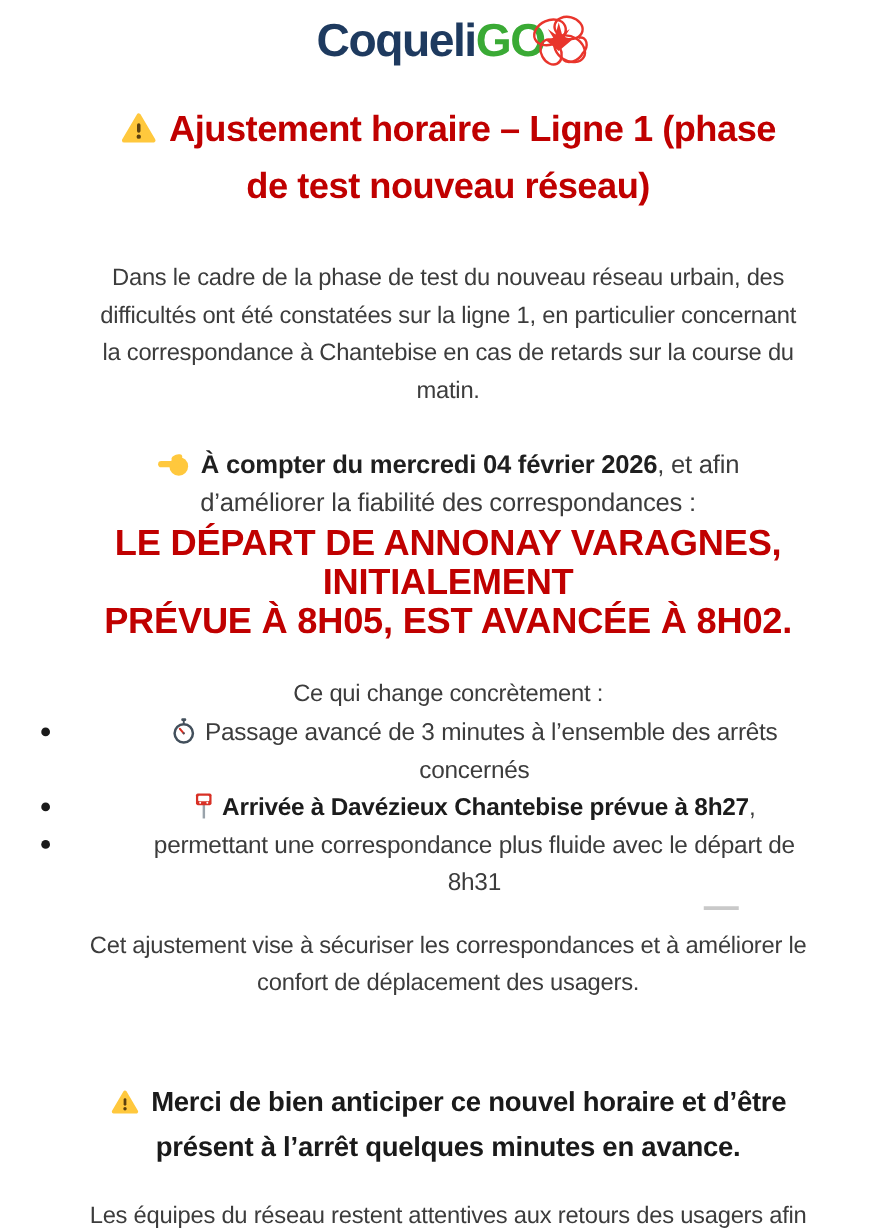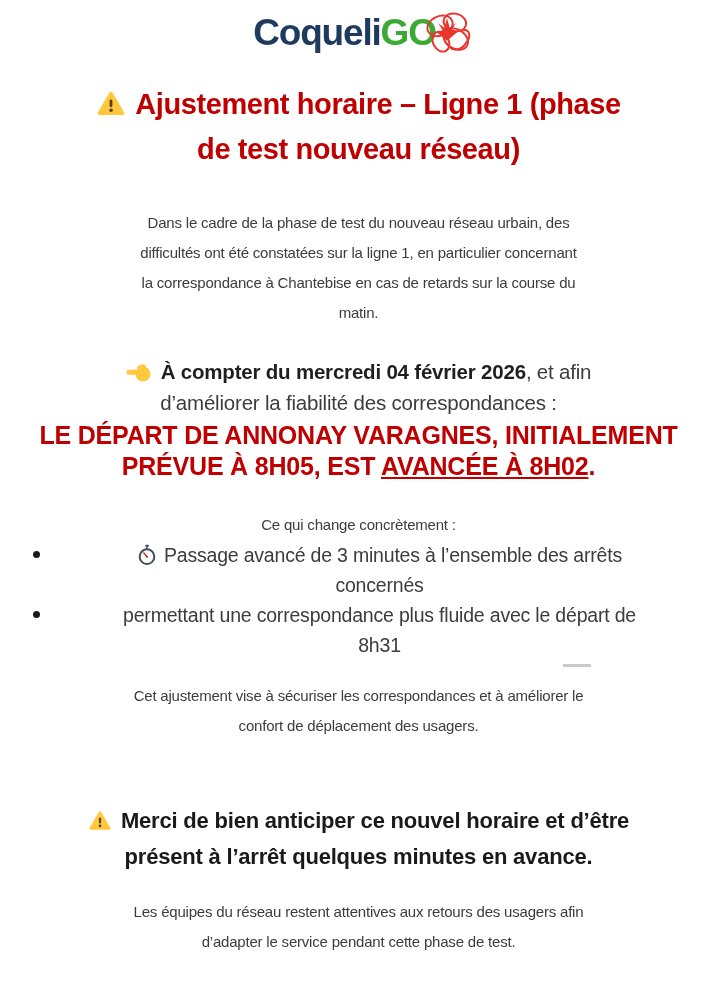--- a/index.html
+++ b/index.html
@@ -16,36 +16,36 @@
   .logo-accent{color:#3aaa35;}
   .poppy{vertical-align:middle;margin:-14px 0 -8px -18px;position:relative;top:2px;}
   
   h1.notice-title{
     margin:14px 28px 4px;text-align:center;color:#c00000;
     font-size:29px;line-height:45px;font-weight:bold;letter-spacing:-0.4px;
   }
   .icon-inline{display:inline-block;vertical-align:-4px;margin-right:9px;}
   
   .body-p{
-    margin:0 18px;text-align:center;font-size:15px;line-height:30px;
+    margin:0 18px;text-align:center;font-size:19px;line-height:30px;
     letter-spacing:-0.2px;color:#3c3c3c;white-space:pre-line;
   }
   .pre{white-space:pre-line;}
   .mt-intro{margin-top:36px;}
   .s2{
     margin:28px 18px 0;text-align:center;font-size:20.5px;line-height:31px;
     letter-spacing:-0.2px;color:#3c3c3c;
   }
   .s2 .bold{font-weight:bold;color:#1f1f1f;}
   .s2 .bold-u{font-weight:bold;color:#1f1f1f;}
   .red-caps{
     margin:2px 18px 0;text-align:center;color:#c00000;font-weight:bold;
-    font-size:25px;line-height:31px;letter-spacing:-0.2px;
+    font-size:29px;line-height:31px;letter-spacing:-0.2px;
   }
-  .red-caps .u{text-decoration:underline;}
+  .red-caps .u{}
   .mt-changes{margin-top:28px;}
   
   ul.changes-list{list-style:none;margin:0;padding:0;}
   ul.changes-list li{
     position:relative;padding:0 12px 0 54px;text-align:center;
     font-size:19.5px;line-height:30px;letter-spacing:-0.2px;color:#3c3c3c;
   }
   ul.changes-list li .dot{
     position:absolute;left:33px;top:11px;width:7px;height:7px;
     border-radius:50%;background:#1a1a1a;
@@ -121,20 +121,30 @@
         <rect x="9.6" y="0.6" width="4.8" height="2.6" rx="1.2" fill="#43505c"></rect>
         <rect x="11.1" y="2.8" width="1.8" height="3" fill="#43505c"></rect>
         <circle cx="12" cy="15" r="8.8" fill="#ffffff" stroke="#43505c" stroke-width="2.4"></circle>
         <path d="M12 15 L8.2 10.6" stroke="#d83025" stroke-width="1.9" stroke-linecap="round"></path>
         <circle cx="12" cy="15" r="1.1" fill="#43505c"></circle>
       </svg><span class="pre">Passage avancé de 3 minutes à l’ensemble des arrêts
 concernés</span>
     </li>
     <li>
       <span class="dot"></span>
+      <svg class="li-icon" width="16" height="22" viewBox="0 0 18 24">
+        <rect x="8" y="4" width="2.2" height="19" fill="#9aa3ab"></rect>
+        <rect x="2" y="0.5" width="14" height="10.5" rx="1.6" fill="#d83025"></rect>
+        <rect x="4" y="2.6" width="10" height="5" rx="1" fill="#ffffff"></rect>
+        <circle cx="5.8" cy="8.9" r="0.9" fill="#ffffff"></circle>
+        <circle cx="12.2" cy="8.9" r="0.9" fill="#ffffff"></circle>
+      </svg><span class="bold">Arrivée à Davézieux Chantebise prévue à 8h27</span><span>,</span>
+    </li>
+    <li>
+      <span class="dot"></span>
       <span class="pre">permettant une correspondance plus fluide avec le départ de
 8h31</span>
     </li>
   </ul>
 
   <div class="divider"></div>
 
   <p class="body-p mt-benefit">Cet ajustement vise à sécuriser les correspondances et à améliorer le
 confort de déplacement des usagers.</p>
 

